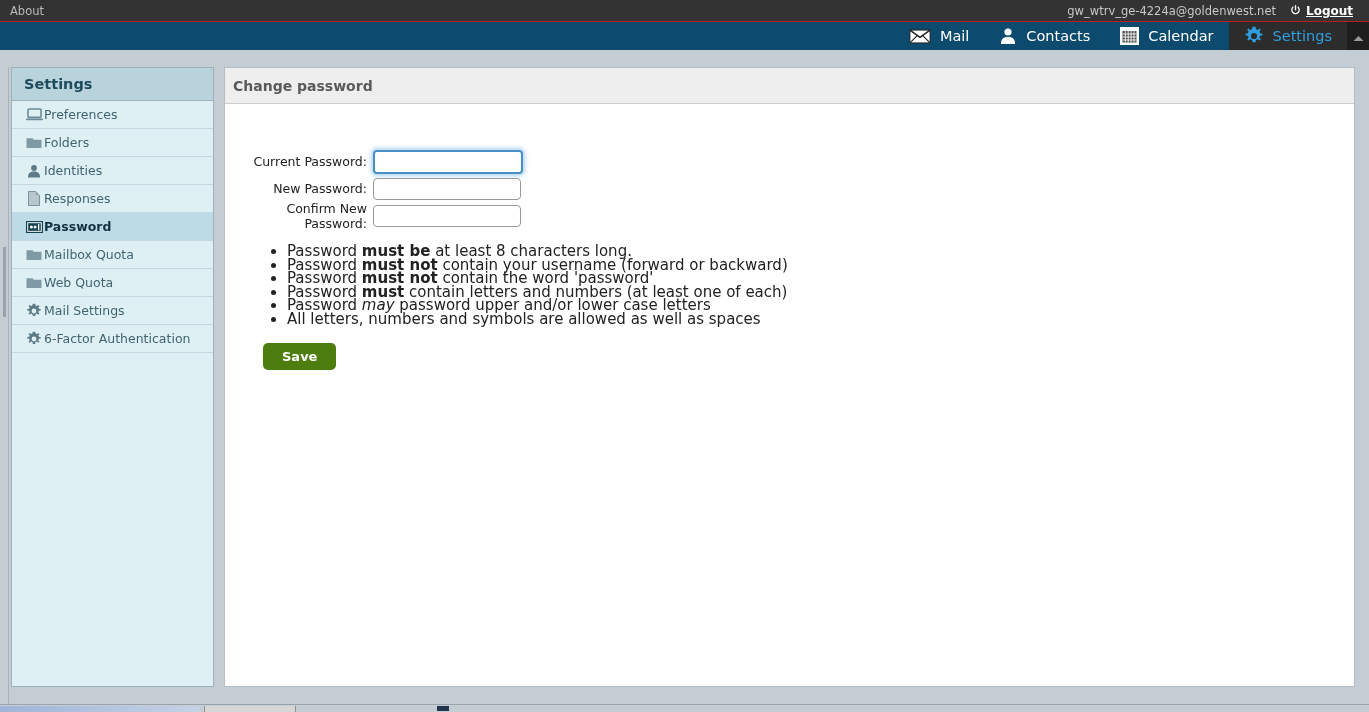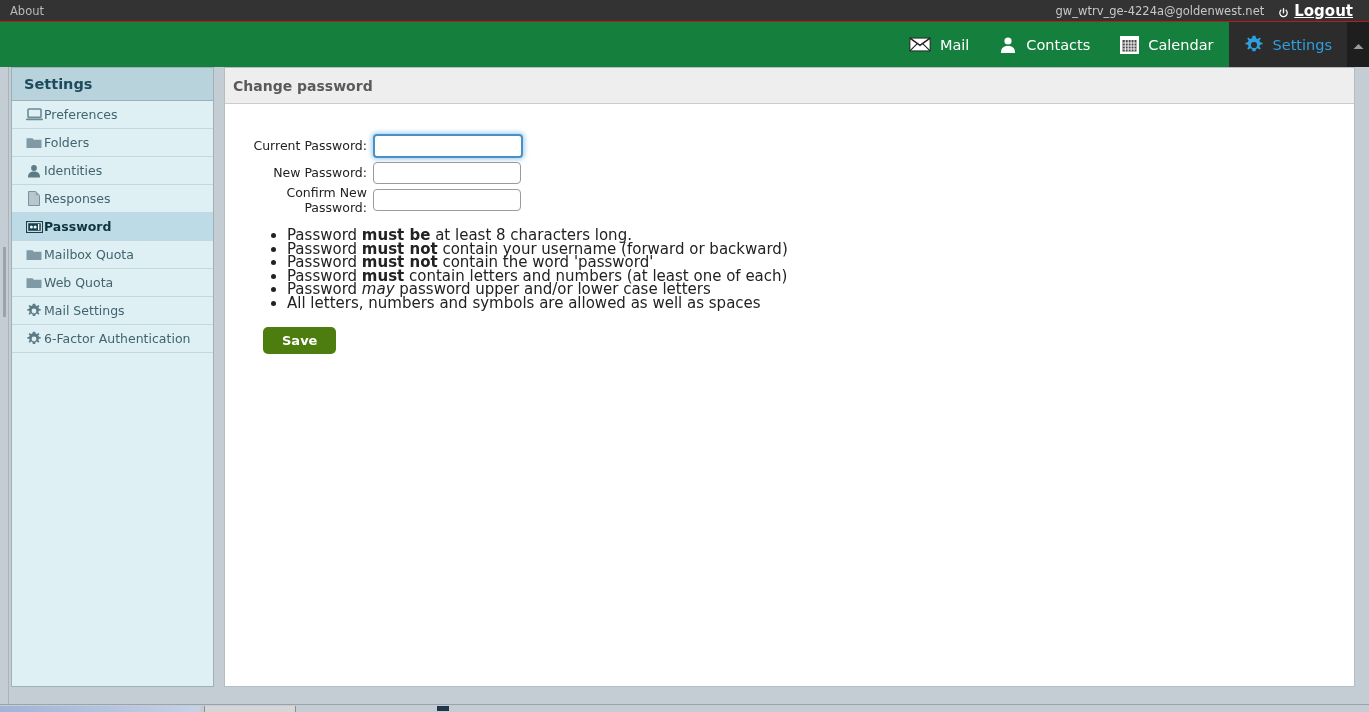--- a/index.html
+++ b/index.html
@@ -22,30 +22,30 @@
   .about-link {
     color: #b9b9b9; font-size: 11.5px; text-decoration: none;
     line-height: 22px;
   }
   .topbar-right {
     margin-left: auto; display: flex; align-items: center;
     padding-right: 16px; gap: 14px;
   }
   .user-email { color: #c8c8c8; font-size: 11.5px; }
   .logout {
-    color: #ffffff; font-size: 15px; font-weight: bold;
+    color: #ffffff; font-size: 12px; font-weight: bold;
     display: flex; align-items: center; gap: 5px;
   }
   .power-icon { display: inline-block; width: 11px; height: 11px; }
 
   
   .navbar {
     position: absolute; top: 22px; left: 0;
-    width: 1369px; height: 45px;
-    background: #15803d;
+    width: 1369px; height: 28px;
+    background: #0c4a6e;
     display: flex; justify-content: flex-end; align-items: stretch;
   }
   .nav-item {
     display: flex; align-items: center; gap: 9px;
     padding: 0 15px;
     color: #ffffff; font-size: 14.5px;
     text-decoration: none;
     cursor: pointer;
   }
   .nav-item.active { background: #2c2c2c; color: #2f9fe0; }
@@ -118,21 +118,21 @@
   }
   .content-header {
     height: 36px;
     background: #eeeeee;
     border-bottom: 1px solid #cccccc;
     display: flex; align-items: center;
     padding-left: 8px;
     color: #5a5a5a;
     font-size: 14px; font-weight: bold;
   }
-  .form-area { padding: 28px 0 0 14px; }
+  .form-area { padding: 44px 0 0 14px; }
 
   .form-row {
     display: flex; align-items: center;
     height: 27px;
   }
   .form-label {
     width: 134px;
     text-align: right;
     padding-right: 6px;
     font-size: 12.5px;

